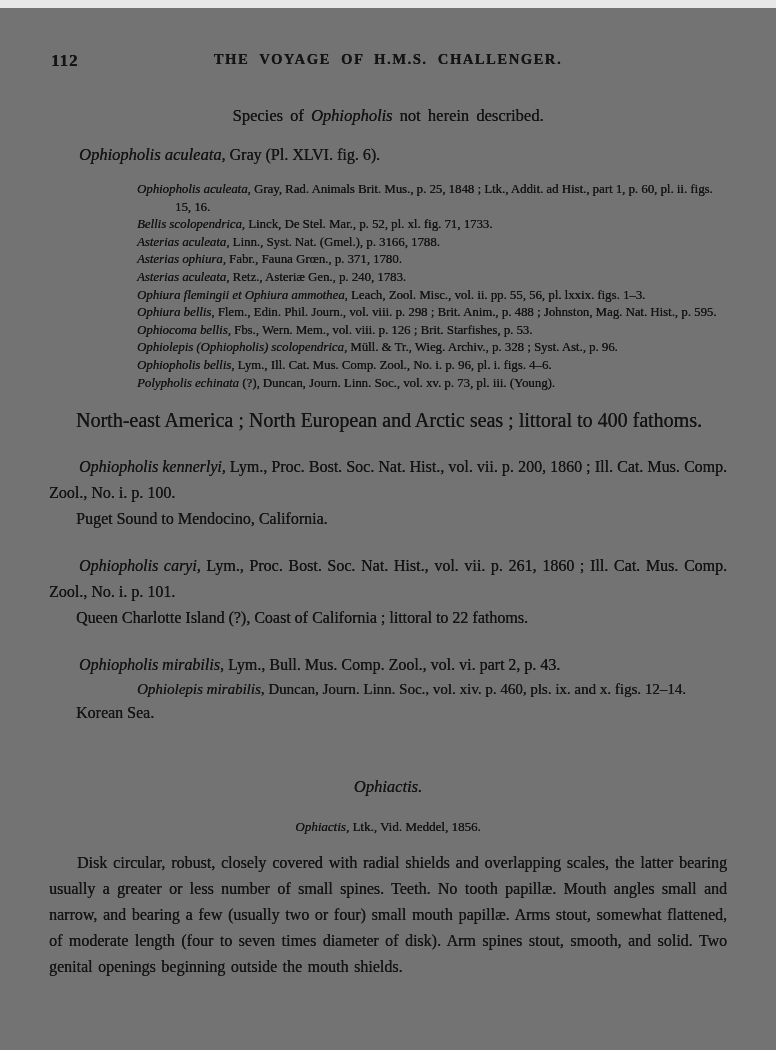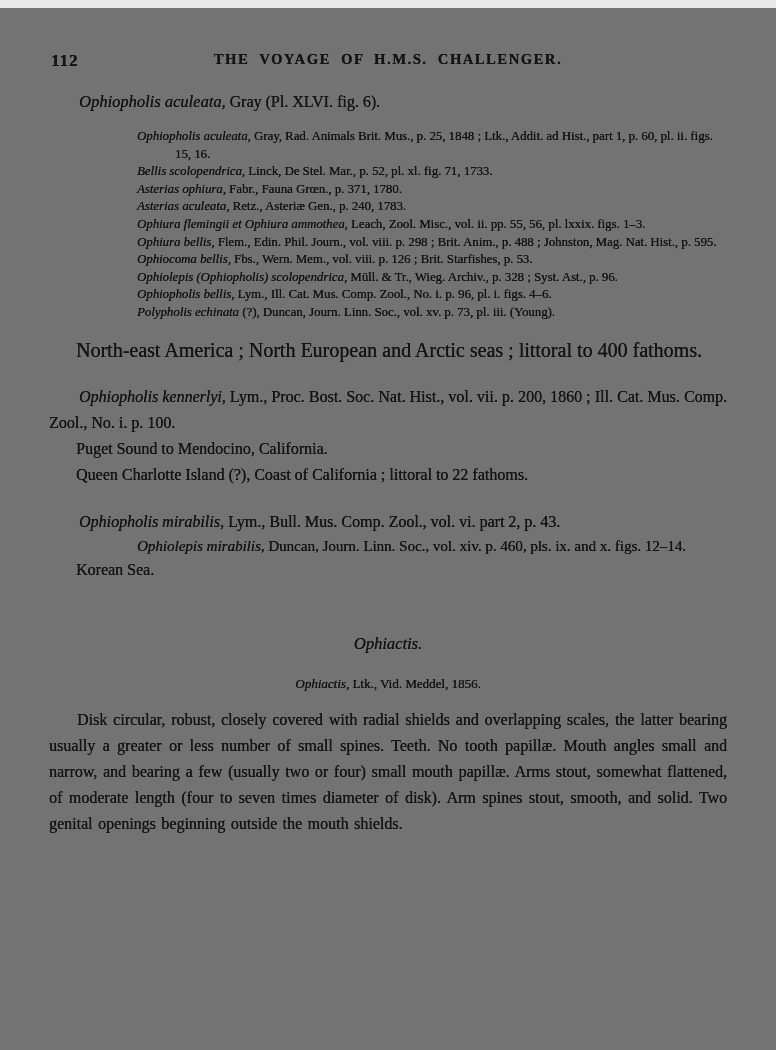--- a/index.html
+++ b/index.html
@@ -31,41 +31,44 @@
 <body>
 
 <div class="page">
   <div class="content">
 
     <div class="running-head">
       <span class="pagenum">112</span>
       <span class="rtitle">THE VOYAGE OF H.M.S. CHALLENGER.</span>
     </div>
 
+    <div class="section-heading"><span>Species of </span><i>Ophiopholis</i><span> not herein described.</span></div>
 
     <p class="species-head"><i class="sp">Ophiopholis aculeata</i><span>, Gray (Pl. XLVI. fig. 6).</span></p>
 
     <div class="syn-list">
       <p class="syn"><i>Ophiopholis aculeata</i><span>, Gray, Rad. Animals Brit. Mus., p. 25, 1848 ; Ltk., Addit. ad Hist., part 1, p. 60, pl. ii. figs. 15, 16.</span></p>
       <p class="syn"><i>Bellis scolopendrica</i><span>, Linck, De Stel. Mar., p. 52, pl. xl. fig. 71, 1733.</span></p>
+      <p class="syn"><i>Asterias aculeata</i><span>, Linn., Syst. Nat. (Gmel.), p. 3166, 1788.</span></p>
       <p class="syn"><i>Asterias ophiura</i><span>, Fabr., Fauna Grœn., p. 371, 1780.</span></p>
       <p class="syn"><i>Asterias aculeata</i><span>, Retz., Asteriæ Gen., p. 240, 1783.</span></p>
       <p class="syn"><i>Ophiura flemingii et Ophiura ammothea</i><span>, Leach, Zool. Misc., vol. ii. pp. 55, 56, pl. lxxix. figs. 1–3.</span></p>
       <p class="syn"><i>Ophiura bellis</i><span>, Flem., Edin. Phil. Journ., vol. viii. p. 298 ; Brit. Anim., p. 488 ; Johnston, Mag. Nat. Hist., p. 595.</span></p>
       <p class="syn"><i>Ophiocoma bellis</i><span>, Fbs., Wern. Mem., vol. viii. p. 126 ; Brit. Starfishes, p. 53.</span></p>
       <p class="syn"><i>Ophiolepis (Ophiopholis) scolopendrica</i><span>, Müll. &amp; Tr., Wieg. Archiv., p. 328 ; Syst. Ast., p. 96.</span></p>
       <p class="syn"><i>Ophiopholis bellis</i><span>, Lym., Ill. Cat. Mus. Comp. Zool., No. i. p. 96, pl. i. figs. 4–6.</span></p>
       <p class="syn"><i>Polypholis echinata</i><span> (?), Duncan, Journ. Linn. Soc., vol. xv. p. 73, pl. iii. (Young).</span></p>
     </div>
 
     <p class="dist">North-east America ; North European and Arctic seas ; littoral to 400 fathoms.</p>
 
     <p class="species-para"><i class="sp">Ophiopholis kennerlyi</i><span>, Lym., Proc. Bost. Soc. Nat. Hist., vol. vii. p. 200, 1860 ; Ill. Cat. Mus. Comp. Zool., No. i. p. 100.</span></p>
     <p class="plain-line">Puget Sound to Mendocino, California.</p>
 
+    <p class="species-para"><i class="sp">Ophiopholis caryi</i><span>, Lym., Proc. Bost. Soc. Nat. Hist., vol. vii. p. 261, 1860 ; Ill. Cat. Mus. Comp. Zool., No. i. p. 101.</span></p>
     <p class="plain-line">Queen Charlotte Island (?), Coast of California ; littoral to 22 fathoms.</p>
 
     <p class="species-para"><i class="sp">Ophiopholis mirabilis</i><span>, Lym., Bull. Mus. Comp. Zool., vol. vi. part 2, p. 43.</span></p>
     <p class="syn-single"><i>Ophiolepis mirabilis</i><span>, Duncan, Journ. Linn. Soc., vol. xiv. p. 460, pls. ix. and x. figs. 12–14.</span></p>
     <p class="plain-line">Korean Sea.</p>
 
     <h3 class="genus-head"><i>Ophiactis.</i></h3>
     <p class="genus-cite"><i>Ophiactis</i><span>, Ltk., Vid. Meddel, 1856.</span></p>
     <p class="desc">Disk circular, robust, closely covered with radial shields and overlapping scales, the latter bearing usually a greater or less number of small spines.  Teeth.  No tooth papillæ.  Mouth angles small and narrow, and bearing a few (usually two or four) small mouth papillæ.  Arms stout, somewhat flattened, of moderate length (four to seven times diameter of disk).  Arm spines stout, smooth, and solid.  Two genital openings beginning outside the mouth shields.</p>
 

